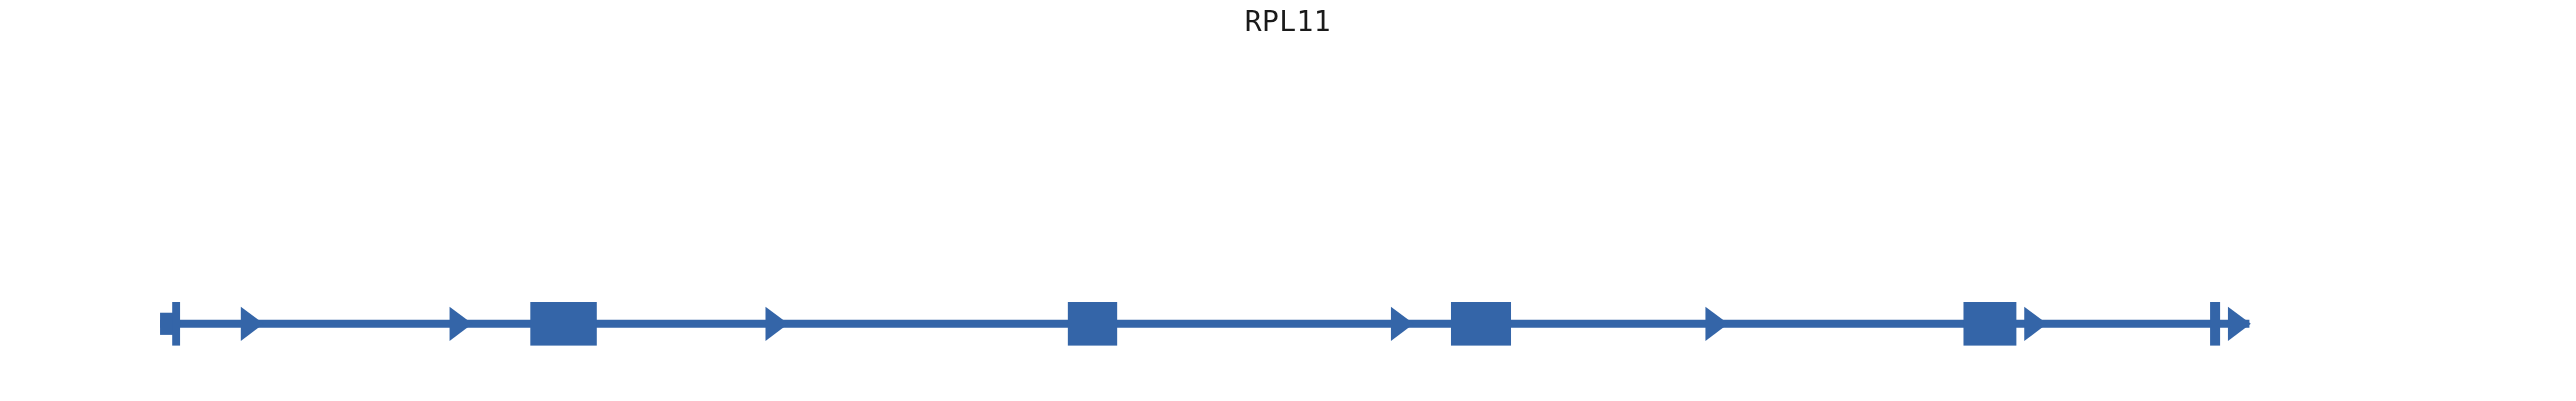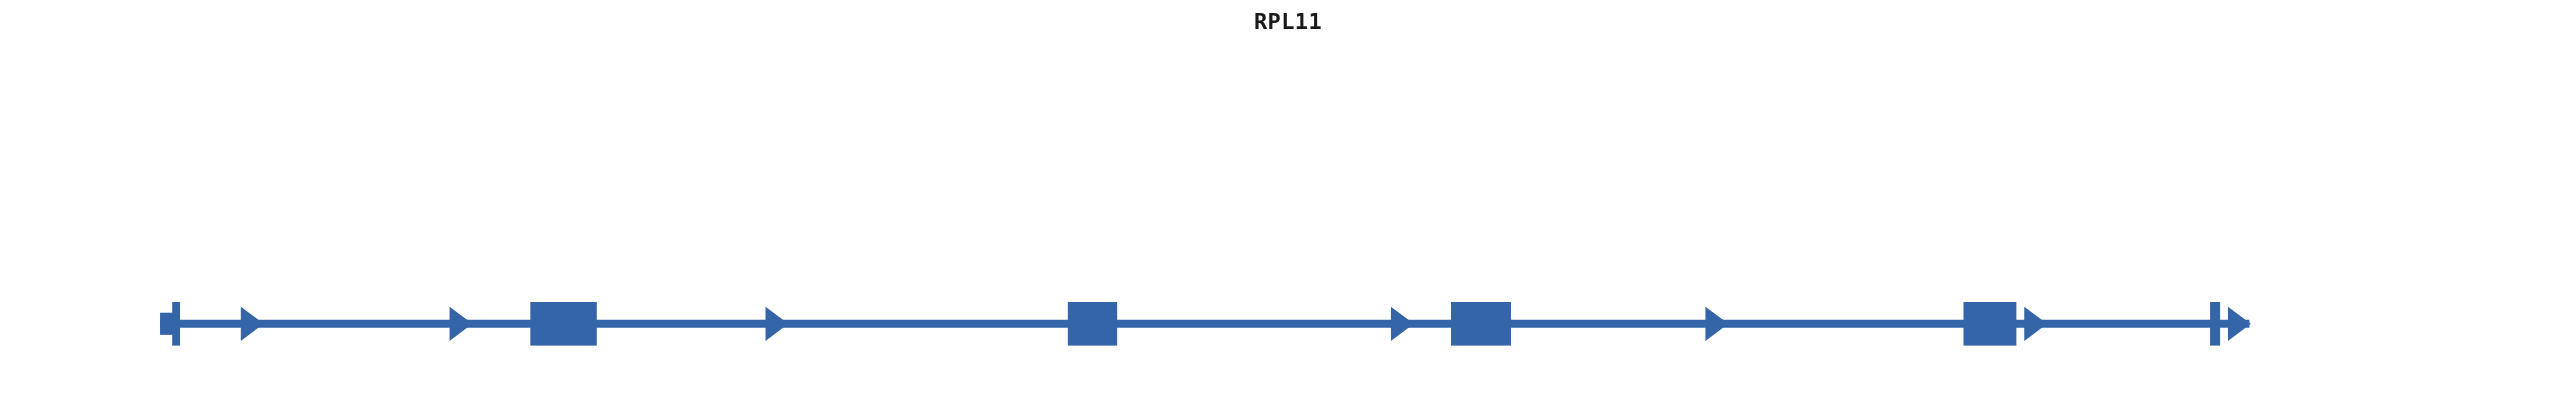--- a/index.html
+++ b/index.html
@@ -18,22 +18,22 @@
     background: #ffffff;
     overflow: hidden;
   }
   #gene-title {
     position: absolute;
     left: 0;
     top: 7.2px;
     width: 2576px;
     text-align: center;
     font-family: "DejaVu Sans Mono", "Liberation Mono", monospace;
-    font-size: 22px;
-    font-weight: 700;
+    font-size: 28px;
+    font-weight: 400;
     color: #1a1a1a;
     letter-spacing: 0.4px;
     line-height: 29px;
     user-select: none;
   }
   #gene-svg {
     position: absolute;
     left: 0;
     top: 0;
     width: 2576px;

